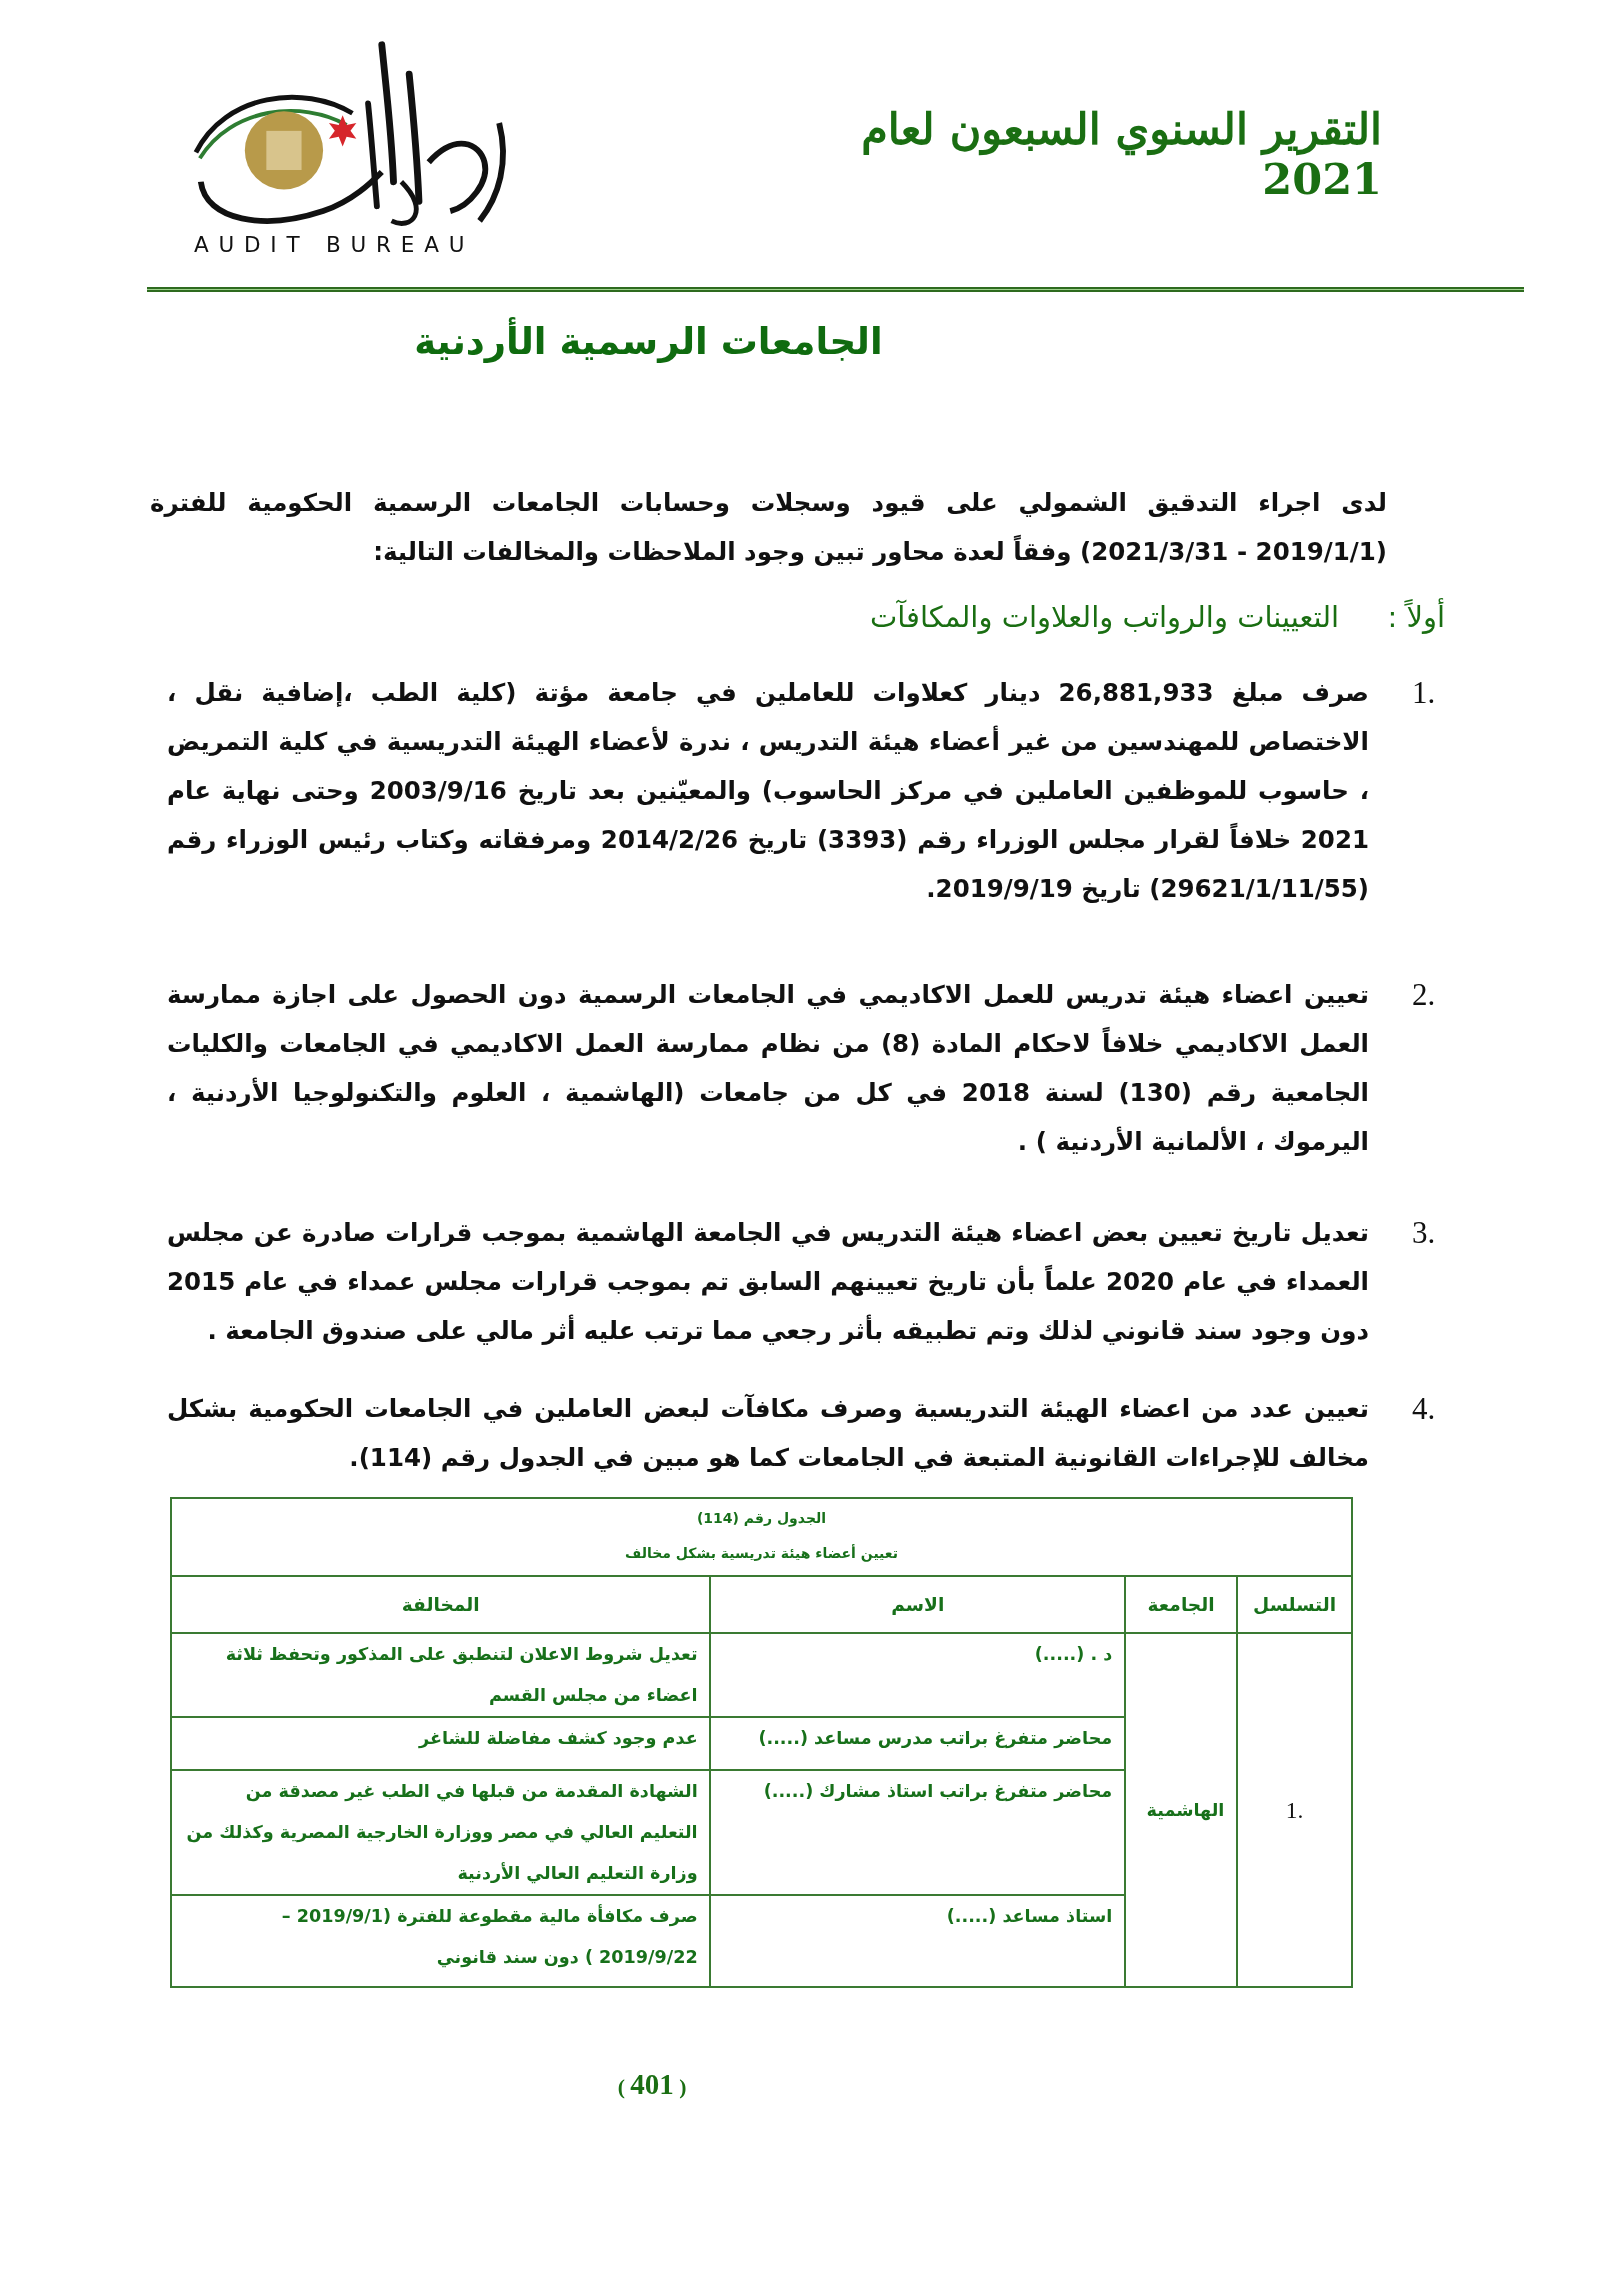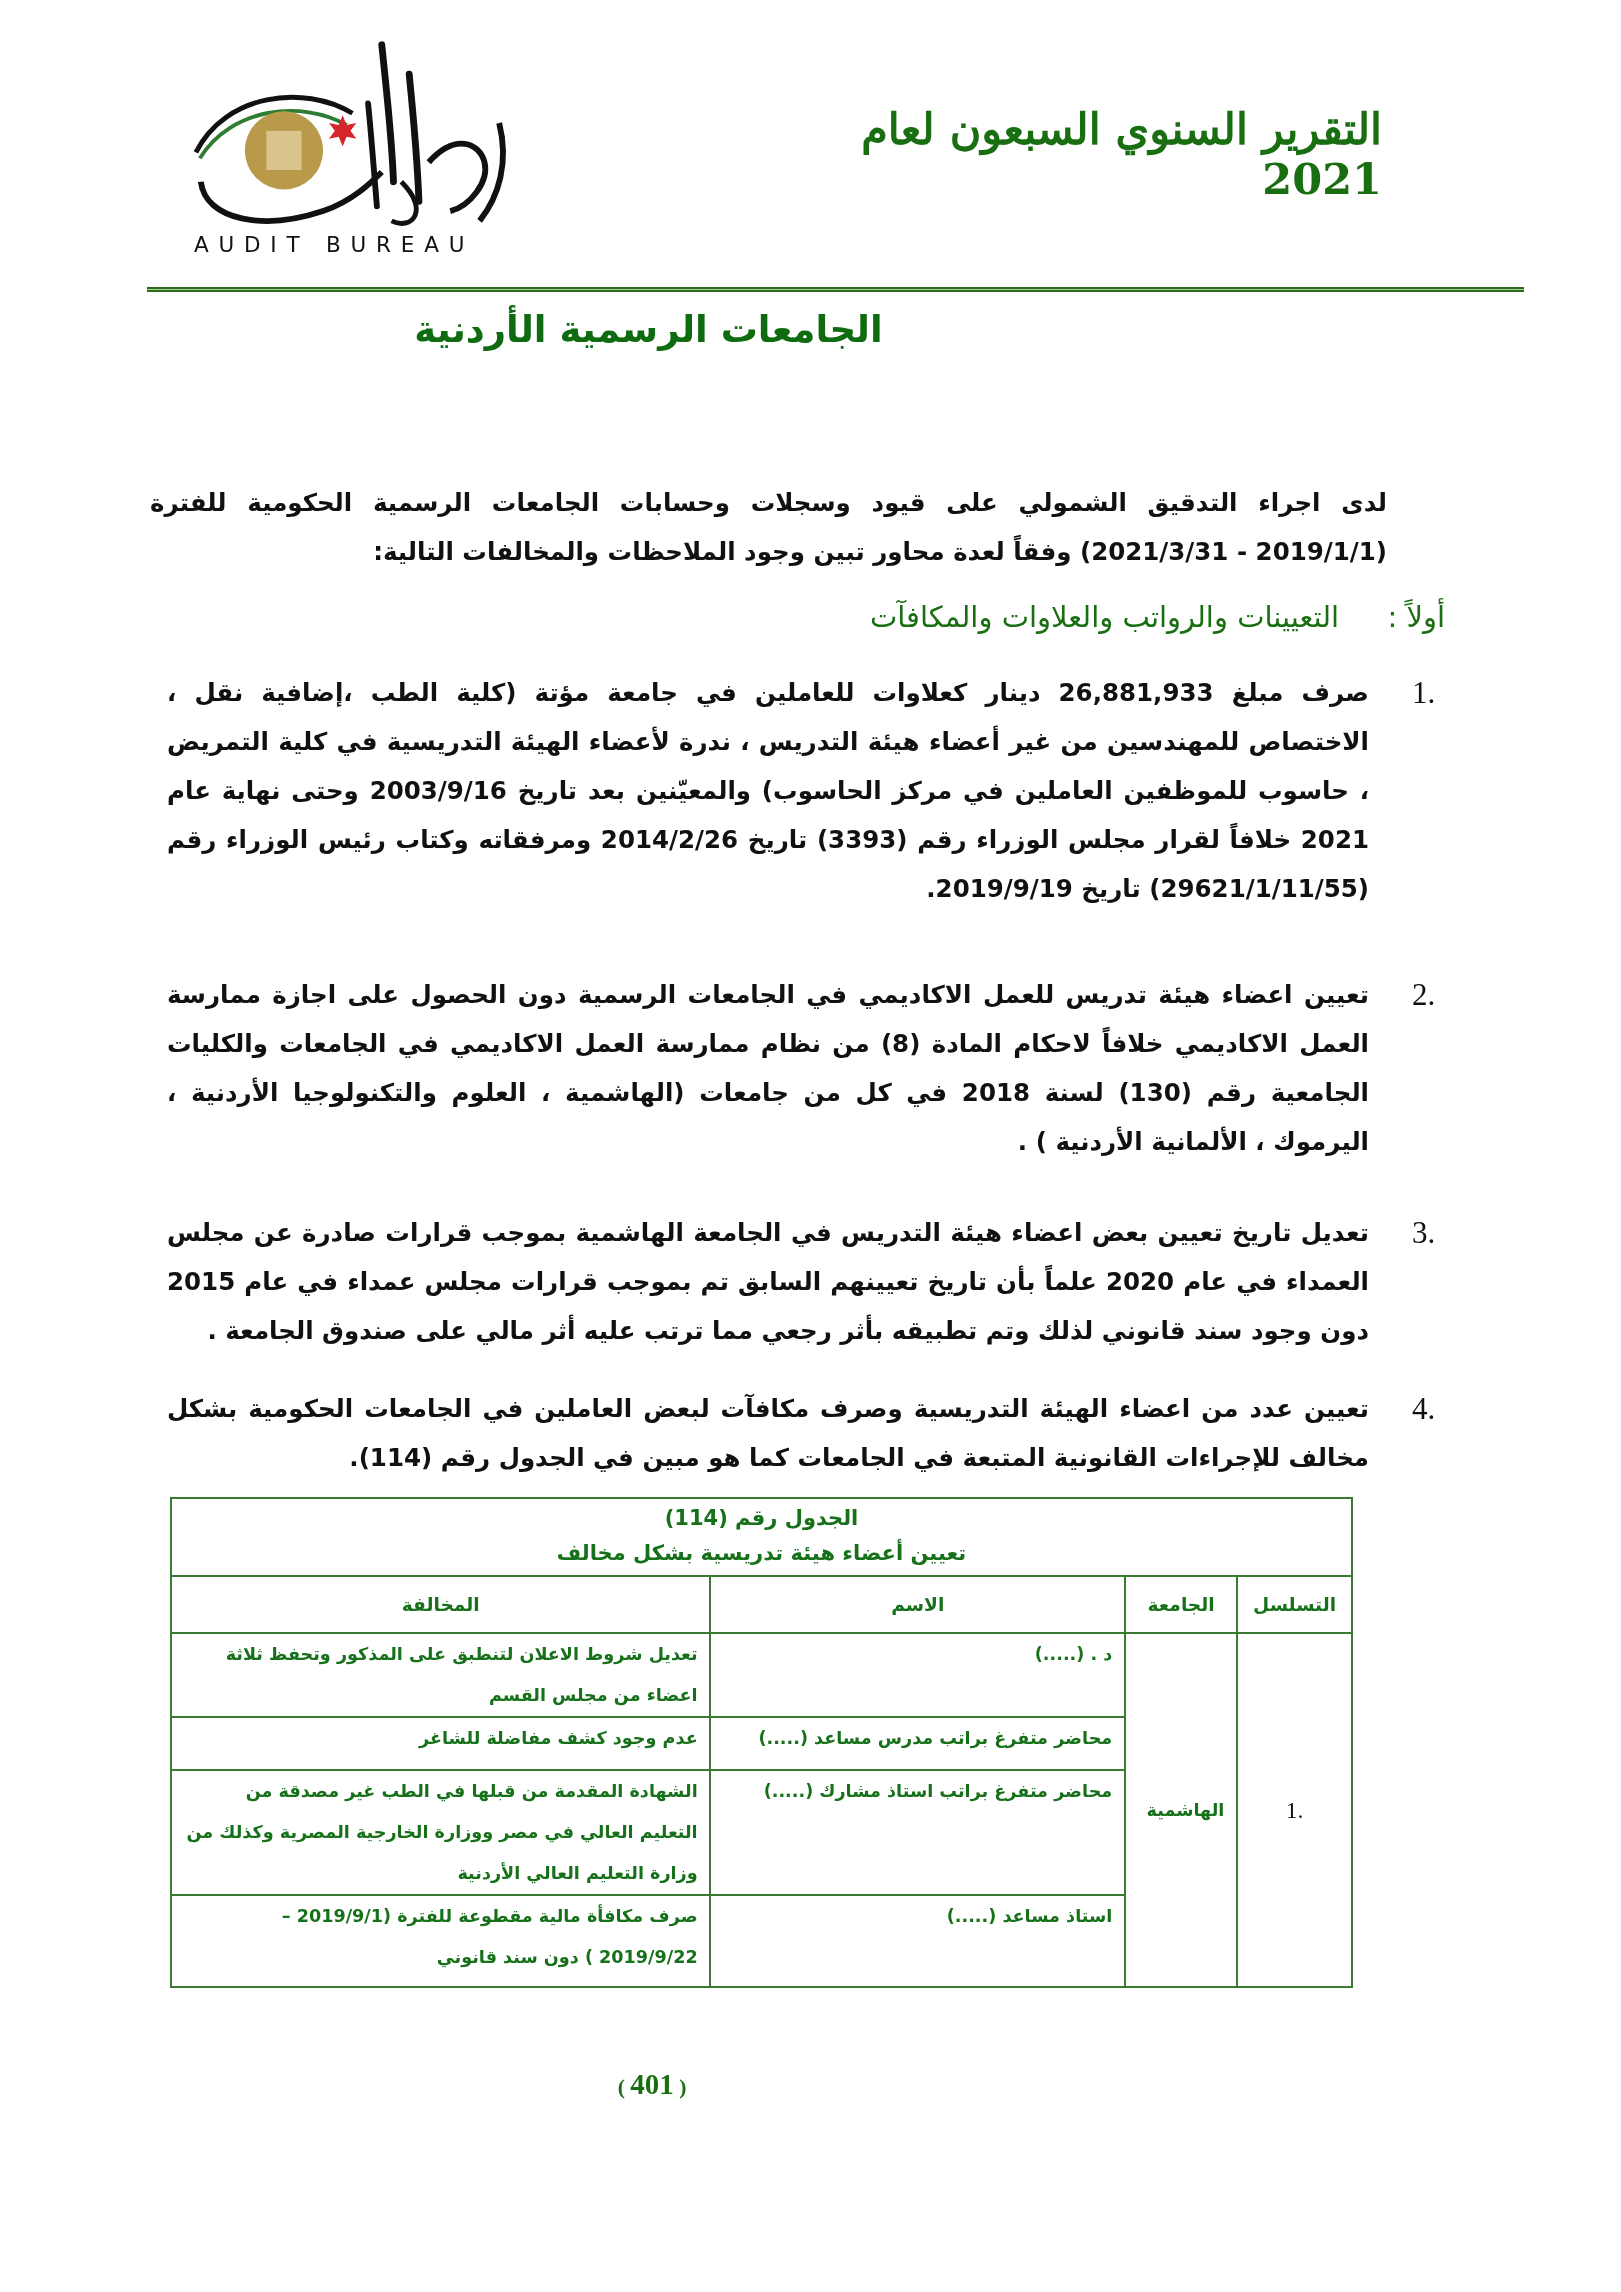--- a/index.html
+++ b/index.html
@@ -7,21 +7,21 @@
          font-family: "DejaVu Sans", sans-serif; color: #111; }
   .abs { position: absolute; }
 
   
   #logo { left: 186px; top: 35px; width: 372px; height: 225px; }
   #report-title { left: 765px; top: 104px; width: 617px; text-align: right; direction: rtl;
     font-family: "DejaVu Serif", serif; font-weight: bold; font-size: 43px; color: #1a6e12; }
   #header-rule { left: 147px; top: 287px; width: 1377px; height: 4.9px;
     border-top: 2px solid #2e6b1f; border-bottom: 2px solid #2e6b1f; background: #9fd28e; box-sizing: border-box; }
 
-  #section-title { left: 0; width: 1297px; top: 308px; text-align: center; direction: rtl;
+  #section-title { left: 0; width: 1297px; top: 320px; text-align: center; direction: rtl;
     font-weight: bold; font-size: 37px; color: #0f6b0f; letter-spacing: -1px; }
 
   .para { direction: rtl; text-align: justify; font-weight: bold; font-size: 24.5px; line-height: 49px; color: #111; }
   .para-last { text-align-last: right; }
 
   #intro { left: 150px; top: 478px; width: 1237px; }
 
   #heading-1 { right: 176px; top: 600px; direction: rtl; font-weight: normal; font-size: 29px; color: #1a6e12; white-space: nowrap; }
   #heading-1 .ord { margin-left: 39px; }
 
@@ -32,21 +32,21 @@
 
   #item-1 { top: 668px; }
   #item-2 { top: 970px; }
   #item-3 { top: 1208px; }
   #item-4 { top: 1384px; }
 
   
   #violations-table { left: 170px; top: 1497px; width: 1183px; border-collapse: collapse; direction: rtl;
     color: #17701a; font-weight: bold; }
   #violations-table td, #violations-table th { border: 2px solid #3a7a32; padding: 0 11.8px; vertical-align: top; }
-  #violations-table .caption-cell { height: 74px; text-align: center; font-size: 21px; line-height: 35px; padding-top: 2px; margin-left: 32px; }
+  #violations-table .caption-cell { height: 74px; text-align: center; font-size: 14px; line-height: 35px; padding-top: 2px; margin-left: 32px; }
   #violations-table th { height: 55px; font-size: 18.6px; text-align: center; vertical-align: middle; }
   #violations-table td { font-size: 17.6px; line-height: 41px; text-align: right; }
   .col-seq { width: 78px; }
   .col-uni { width: 106px; }
   .col-name { width: 392px; }
   .col-viol { width: 510px; }
   td.seq { text-align: center !important; vertical-align: middle !important; font-family: "Liberation Serif", serif; font-size: 23.5px !important; color: #111; font-weight: normal; }
   td.uni { text-align: left; vertical-align: middle !important; }
   .row-a td { height: 82px; }
   .row-b td { height: 51px; }

